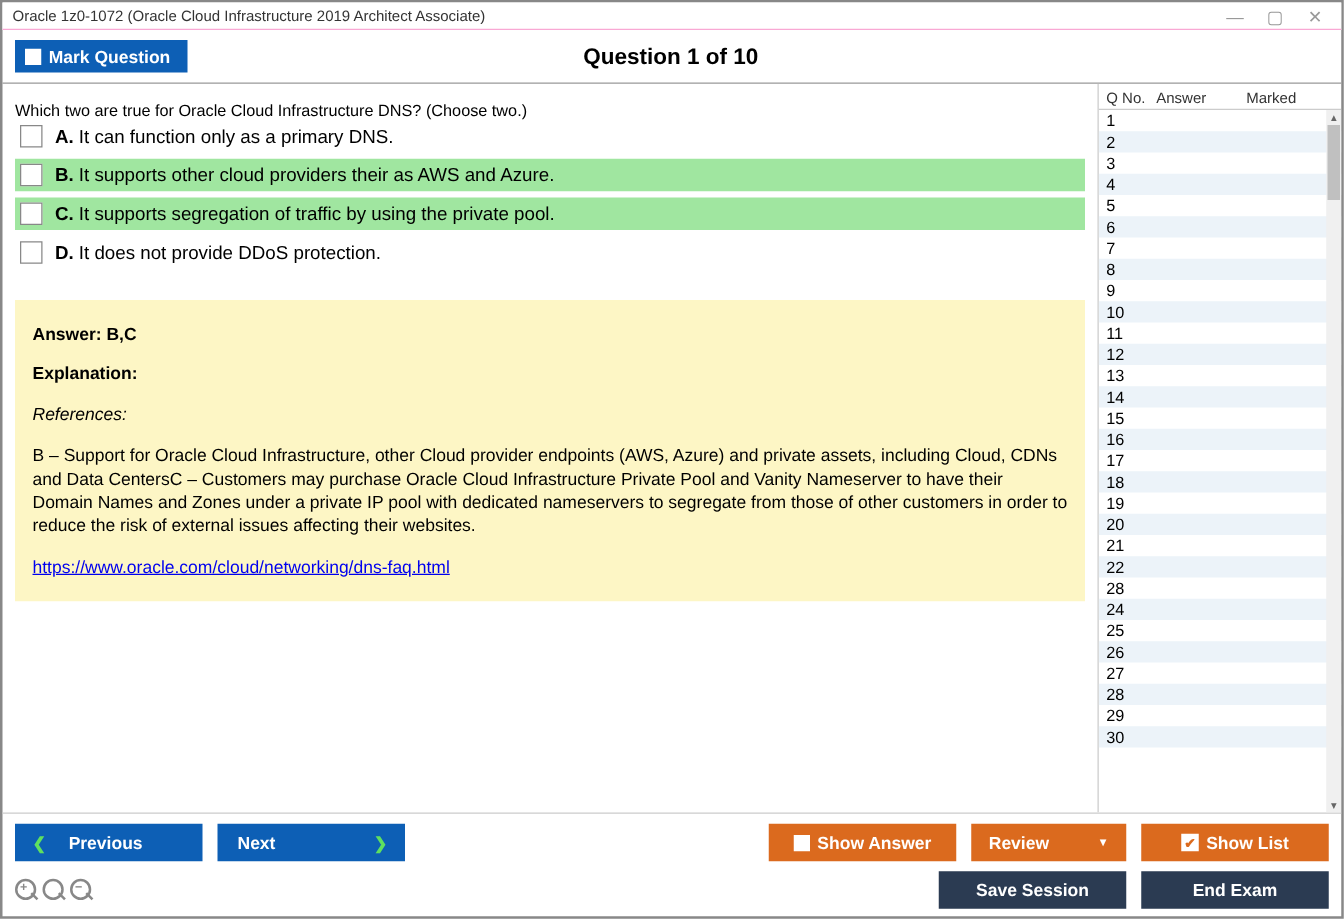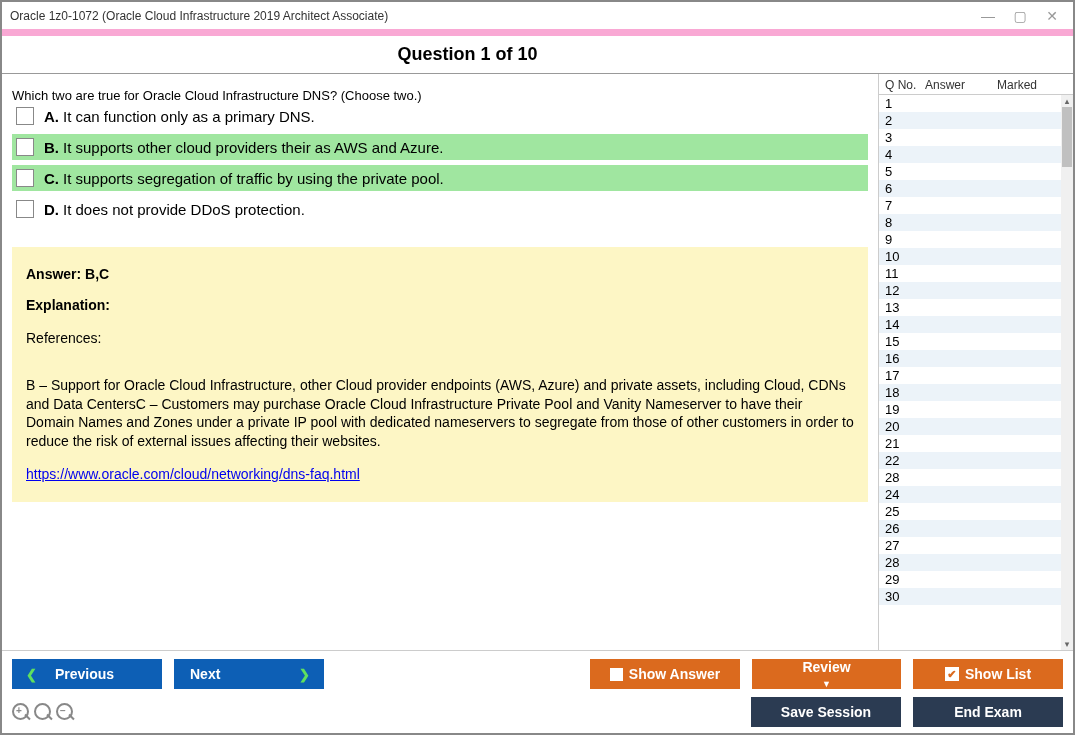--- a/index.html
+++ b/index.html
@@ -13,28 +13,28 @@
     .window-border {
       width: 1075px;
       height: 735px;
       border: 2px solid #888;
       position: relative;
       background: #fff;
       display: flex;
       flex-direction: column;
     }
     .title-bar {
-      height: 34px;
+      height: 22px;
       display: flex;
       align-items: center;
       padding: 0 8px;
       font-size: 12px;
       color: #333;
       background: #fff;
-      border-bottom: 7px solid #f9a8d4;
+      border-bottom: 1px solid #f9a8d4;
     }
     .title-bar-text { flex: 1; }
     .window-controls {
       display: flex;
       gap: 18px;
       align-items: center;
       padding-right: 6px;
     }
     .win-ctrl {
       width: 14px;
@@ -115,21 +115,21 @@
     }
     .option-label { font-weight: bold; margin-right: 4px; }
     .answer-box {
       background: #fdf6c5;
       padding: 18px 14px;
       font-size: 14px;
       line-height: 1.35;
     }
     .answer-box .ans { font-weight: bold; margin-bottom: 12px; }
     .answer-box .expl { font-weight: bold; margin-bottom: 14px; }
-    .answer-box .ref-head { margin-bottom: 28px; }
+    .answer-box .ref-head { margin-bottom: 14px; font-style: italic; }
     .answer-box .ref-body { margin-bottom: 14px; }
     .answer-box a { color: #0000ee; text-decoration: underline; }
     .side-col {
       width: 195px;
       border-left: 1px solid #ccc;
       display: flex;
       flex-direction: column;
       font-size: 12px;
     }
     .side-header {
@@ -217,21 +217,21 @@
       width: 14px; height: 14px; background: #fff;
       display: inline-flex; align-items: center; justify-content: center;
       color: #db6a1e; font-size: 11px; font-weight: bold; margin-right: 6px;
     }
     .spacer { flex: 1; }
     .btn.prev { width: 150px; justify-content: flex-start; padding-left:10px;}
     .btn.prev .chev { margin-right: 18px; }
     .btn.next { width: 150px; justify-content: space-between; padding-right:10px;}
     .btn.next .chev { margin-left: 18px; }
     .btn.show-ans { width: 150px; }
-    .btn.review { width: 149px; justify-content: space-between; padding: 0 14px; flex-direction: column; }
+    .btn.review { width: 124px; justify-content: space-between; padding: 0 14px; }
     .btn.show-list { width: 150px; }
     .bottom-row2 {
       display: flex;
       align-items: center;
       gap: 12px;
     }
     .zoom-icons {
       display: flex;
       gap: 4px;
       color: #888;
@@ -270,20 +270,24 @@
   <div class="title-bar">
     <span class="title-bar-text">Oracle 1z0-1072 (Oracle Cloud Infrastructure 2019 Architect Associate)</span>
     <div class="window-controls">
       <span class="win-ctrl">—</span>
       <span class="win-ctrl">▢</span>
       <span class="win-ctrl">✕</span>
     </div>
   </div>
 
   <div class="header-row">
+    <button class="mark-question-btn">
+      <span class="cb"></span>
+      <span>Mark Question</span>
+    </button>
     <div class="question-heading">Question 1 of 10</div>
   </div>
 
   <div class="body-area">
     <div class="main-col">
       <div class="question-text">Which two are true for Oracle Cloud Infrastructure DNS? (Choose two.)</div>
 
       <div class="options">
         <div class="option-row">
           <span class="chk"></span>

